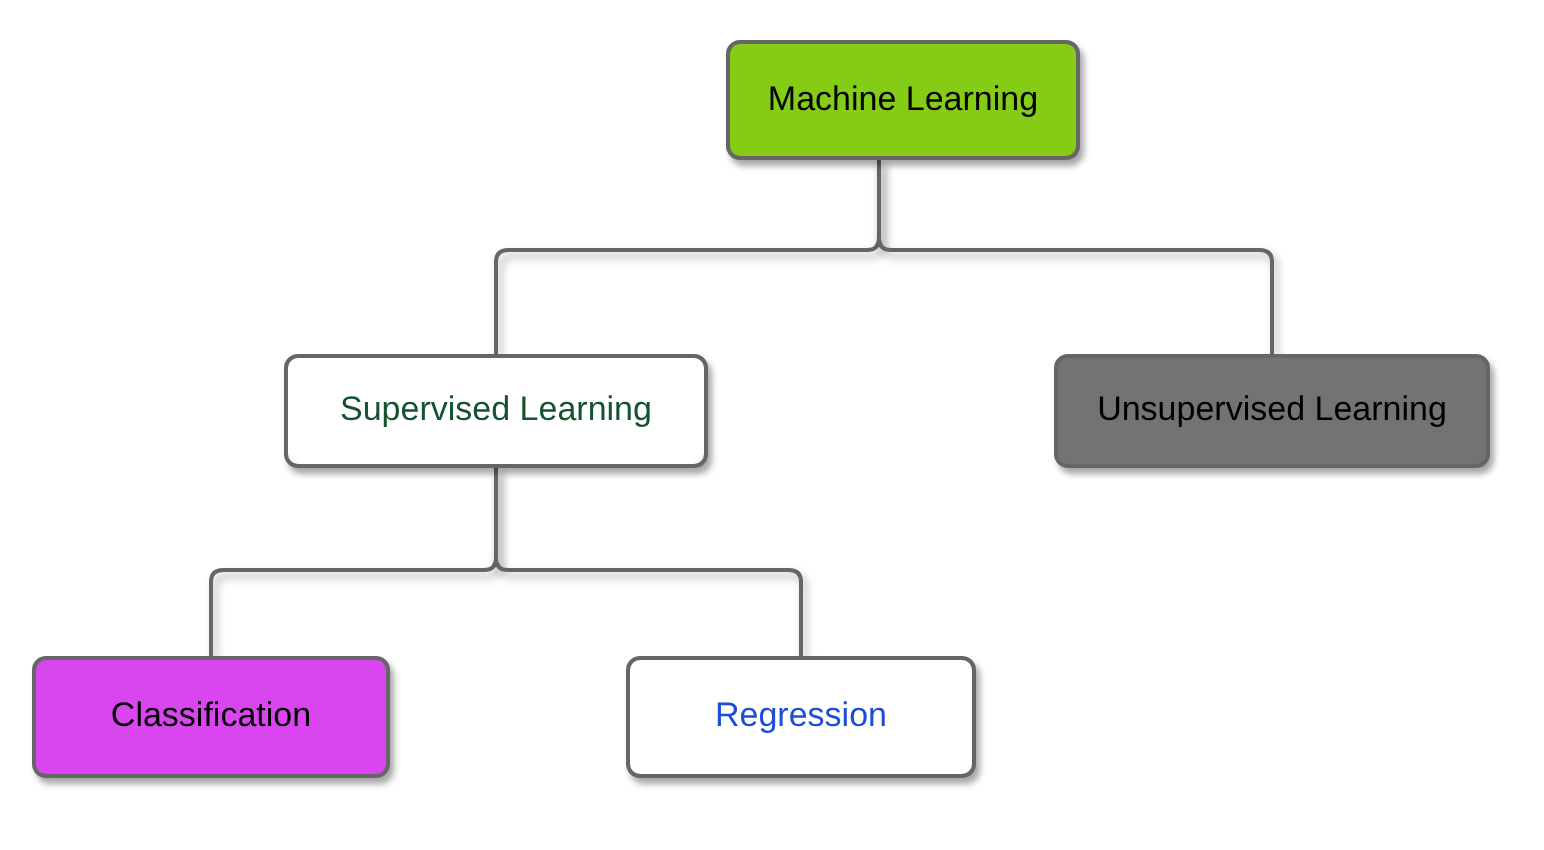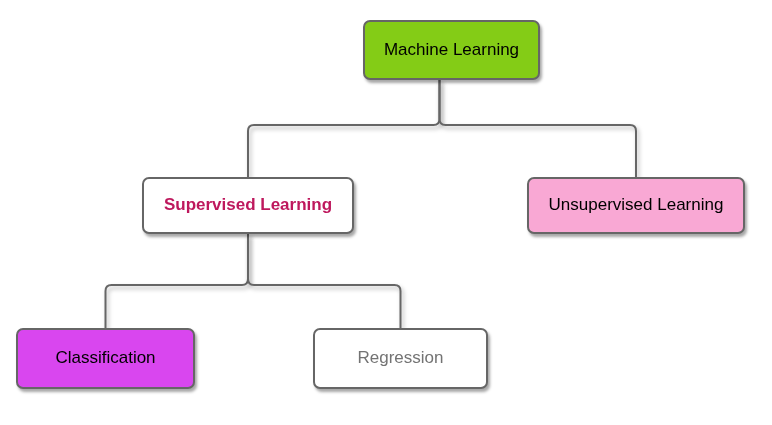--- a/index.html
+++ b/index.html
@@ -58,24 +58,24 @@
   <svg class="connector-layer" width="772" height="425" viewBox="0 0 772 425" xmlns="http://www.w3.org/2000/svg">
       <path d="M 439.5 80 L 439.5 119 Q 439.5 125 433.5 125 L 254 125 Q 248 125 248 131 L 248 177" stroke="#666666"></path>
       <path d="M 439.5 80 L 439.5 119 Q 439.5 125 445.5 125 L 630 125 Q 636 125 636 131 L 636 177" stroke="#666666"></path>
       <path d="M 248 234 L 248 279 Q 248 285 242 285 L 111.5 285 Q 105.5 285 105.5 291 L 105.5 328" stroke="#666666"></path>
       <path d="M 248 234 L 248 279 Q 248 285 254 285 L 394.5 285 Q 400.5 285 400.5 291 L 400.5 328" stroke="#666666"></path>
     </svg>
 <div class="node" style="left: 351px; top: 20px; width: 177px; height: 60px; border-color: rgb(102, 102, 102); background: #84cc16; margin-left: 12px;">
       <span class="node-label" style="color: rgb(0, 0, 0);">Machine Learning</span>
     </div>
     <div class="node" style="left: 142px; top: 177px; width: 212px; height: 57px; border-color: rgb(102, 102, 102); background: rgb(255, 255, 255);">
-      <span class="node-label" style="color: #be185d; font-weight: bold;">Supervised Learning</span>
+      <span class="node-label" style="color: #14532d;">Supervised Learning</span>
     </div>
-    <div class="node" style="left: 527px; top: 177px; width: 218px; height: 57px; border-color: rgb(102, 102, 102); background: #f9a8d4;">
+    <div class="node" style="left: 527px; top: 177px; width: 218px; height: 57px; border-color: rgb(102, 102, 102); background: #737373;">
       <span class="node-label" style="color: rgb(0, 0, 0);">Unsupervised Learning</span>
     </div>
     <div class="node" style="left: 16px; top: 328px; width: 179px; height: 61px; border-color: rgb(102, 102, 102); background: #d946ef;">
       <span class="node-label" style="color: rgb(0, 0, 0);">Classification</span>
     </div>
     <div class="node" style="left: 313px; top: 328px; width: 175px; height: 61px; border-color: rgb(102, 102, 102); background: rgb(255, 255, 255);">
-      <span class="node-label" style="color: #737373;">Regression</span>
+      <span class="node-label" style="color: #1d4ed8;">Regression</span>
     </div>
   </div>
 
 </body></html>

